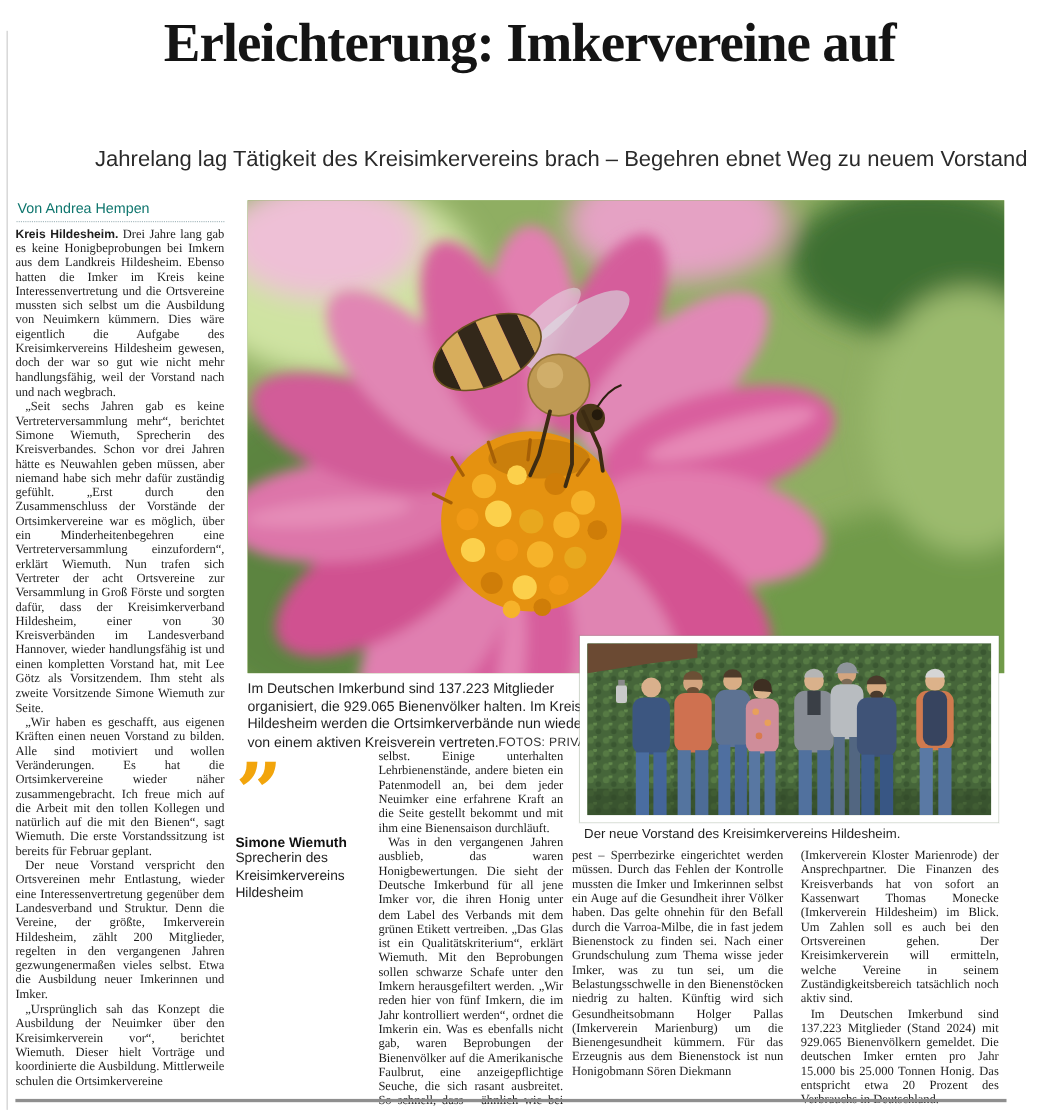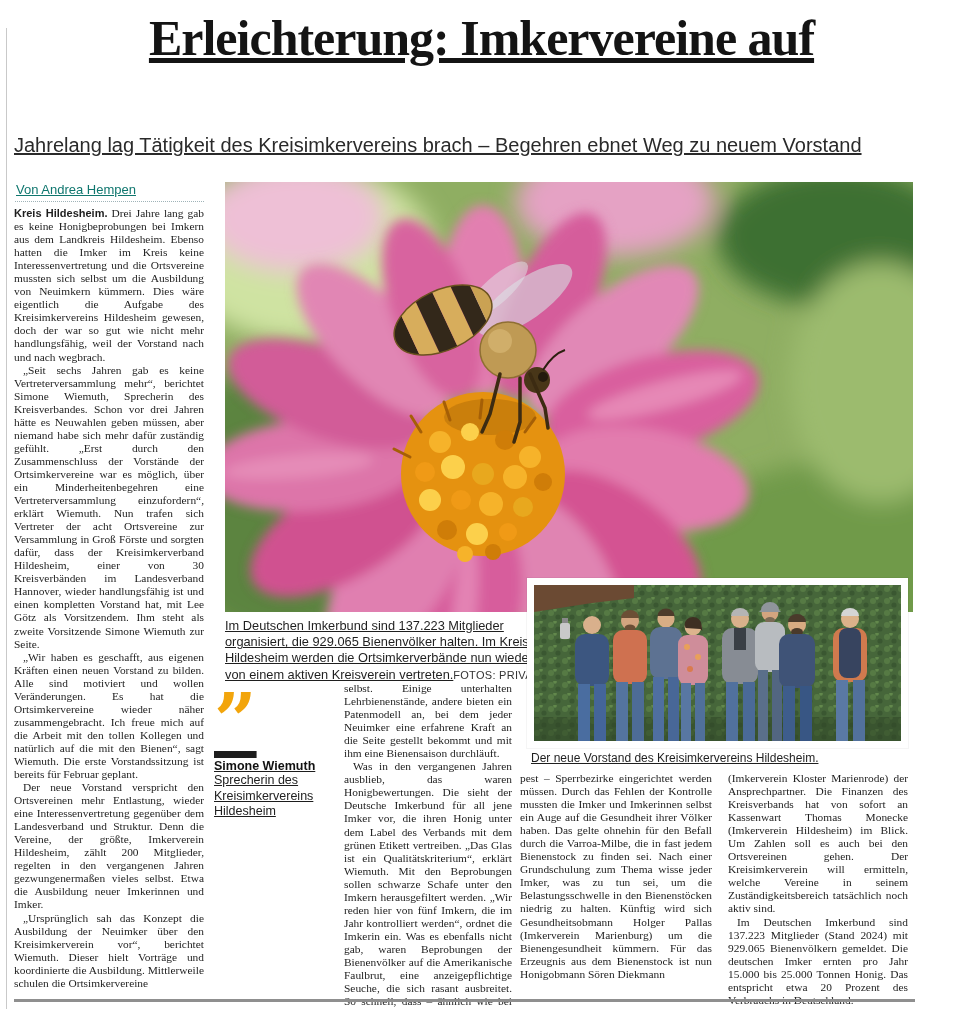--- a/index.html
+++ b/index.html
@@ -1,23 +1,23 @@
 <!DOCTYPE html>
 <html lang="de"><head>
 <meta charset="utf-8">
 <style>
   html,body{margin:0;padding:0;background:#ffffff;}
   .page{position:relative;width:963px;height:1009px;background:#fff;overflow:hidden;
         font-family:"Liberation Serif", serif;color:#1d1d1d;}
-  .abs{position:absolute;text-decoration:underline;}
+  .abs{position:absolute;}
   .left-rule{left:6px;top:28px;width:1px;height:981px;background:#c9c9c9;}
   .headline{left:0;right:0;top:8px;text-align:center;font-family:"Liberation Serif",serif;
             font-weight:700;font-size:50px;line-height:60px;color:#141414;letter-spacing:-1px;}
   .subheadline{left:14px;top:134px;width:920px;font-family:"Liberation Sans",sans-serif;
-               font-size:20px;color:#2a2a2a;}
+               font-size:20px;color:#2a2a2a;text-align:right;}
   .byline{left:16px;top:182px;width:188px;font-family:"Liberation Sans",sans-serif;
           font-size:13px;color:#0f766e;}
   .byline-rule{left:15px;top:201px;width:189px;border-top:1px dotted #9fb3b8;height:0;}
   .col{position:absolute;}
   .bp{margin:0;text-align:justify;font-size:11.4px;line-height:13.05px;color:#1d1d1d;}
   .bp + .bp{text-indent:9px;}
   .lead{font-family:"Liberation Sans",sans-serif;font-weight:700;font-size:11px;margin-right:4px;}
   .photo-frame{left:225px;top:182px;width:688px;height:430px;overflow:hidden;background:#8fae62;}
   .caption{left:225px;top:618px;width:314px;height:66px;font-family:"Liberation Sans",sans-serif;
            font-size:12.8px;line-height:16.2px;color:#1f1f1f;}

